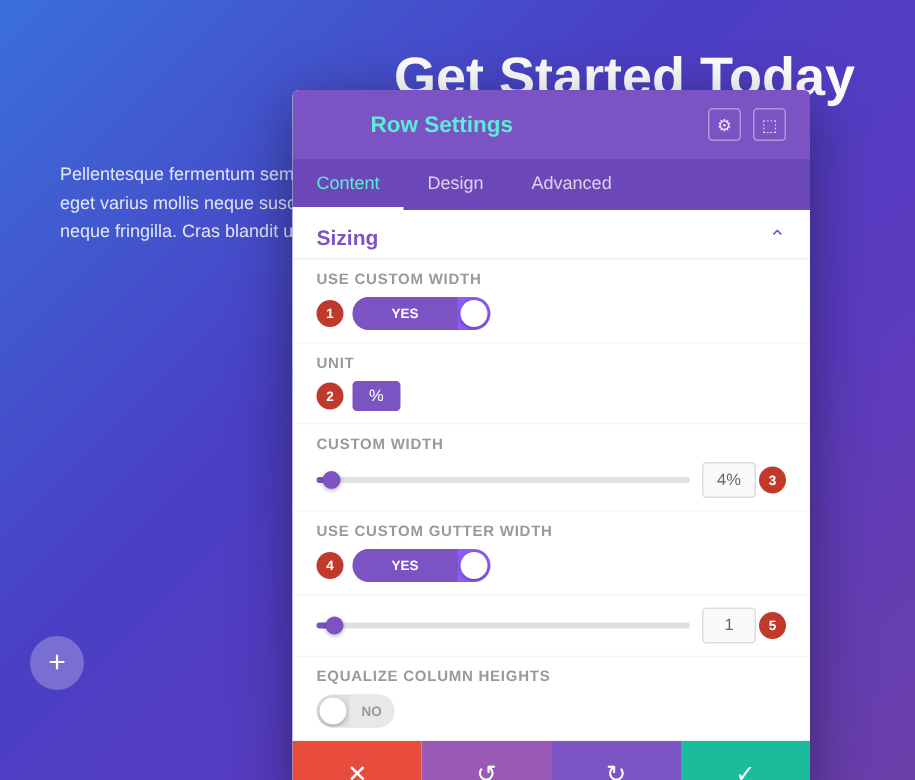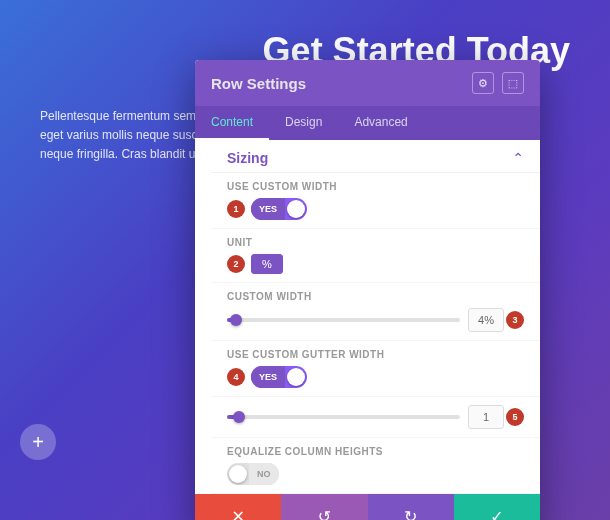--- a/index.html
+++ b/index.html
@@ -73,23 +73,24 @@
     
     .modal-header {
       background: #7c53c3;
       padding: 12px 16px;
       display: flex;
       align-items: center;
       justify-content: space-between;
     }
 
     .modal-title {
-      color: #e5e5e5;
+      color: #5eead4;
       font-size: 15px;
       font-weight: 600;
+      margin-left: 36px;
     }
 
     .modal-header-icons {
       display: flex;
       gap: 8px;
     }
 
     .modal-header-icon {
       width: 22px;
       height: 22px;
@@ -120,21 +121,20 @@
 
     .tab.active {
       color: #5eead4;
       border-bottom: 2px solid white;
     }
 
     
     .modal-body {
       padding: 0;
       background: #fff;
-      margin-left: 16px;
     }
 
     
     .section-header {
       display: flex;
       align-items: center;
       justify-content: space-between;
       padding: 10px 16px 6px 16px;
       border-bottom: 1px solid #f0f0f0;
     }
@@ -193,21 +193,21 @@
       border-radius: 20px;
       overflow: hidden;
       height: 22px;
     }
 
     .toggle-switch.on {
       background: #8b5cf6;
     }
 
     .toggle-label-yes {
-      padding: 0 8px;
+      padding: 0 26px;
       font-size: 9px;
       font-weight: 700;
       color: white;
       background: #7c53c3;
       height: 100%;
       display: flex;
       align-items: center;
     }
 
     .toggle-label-no {

